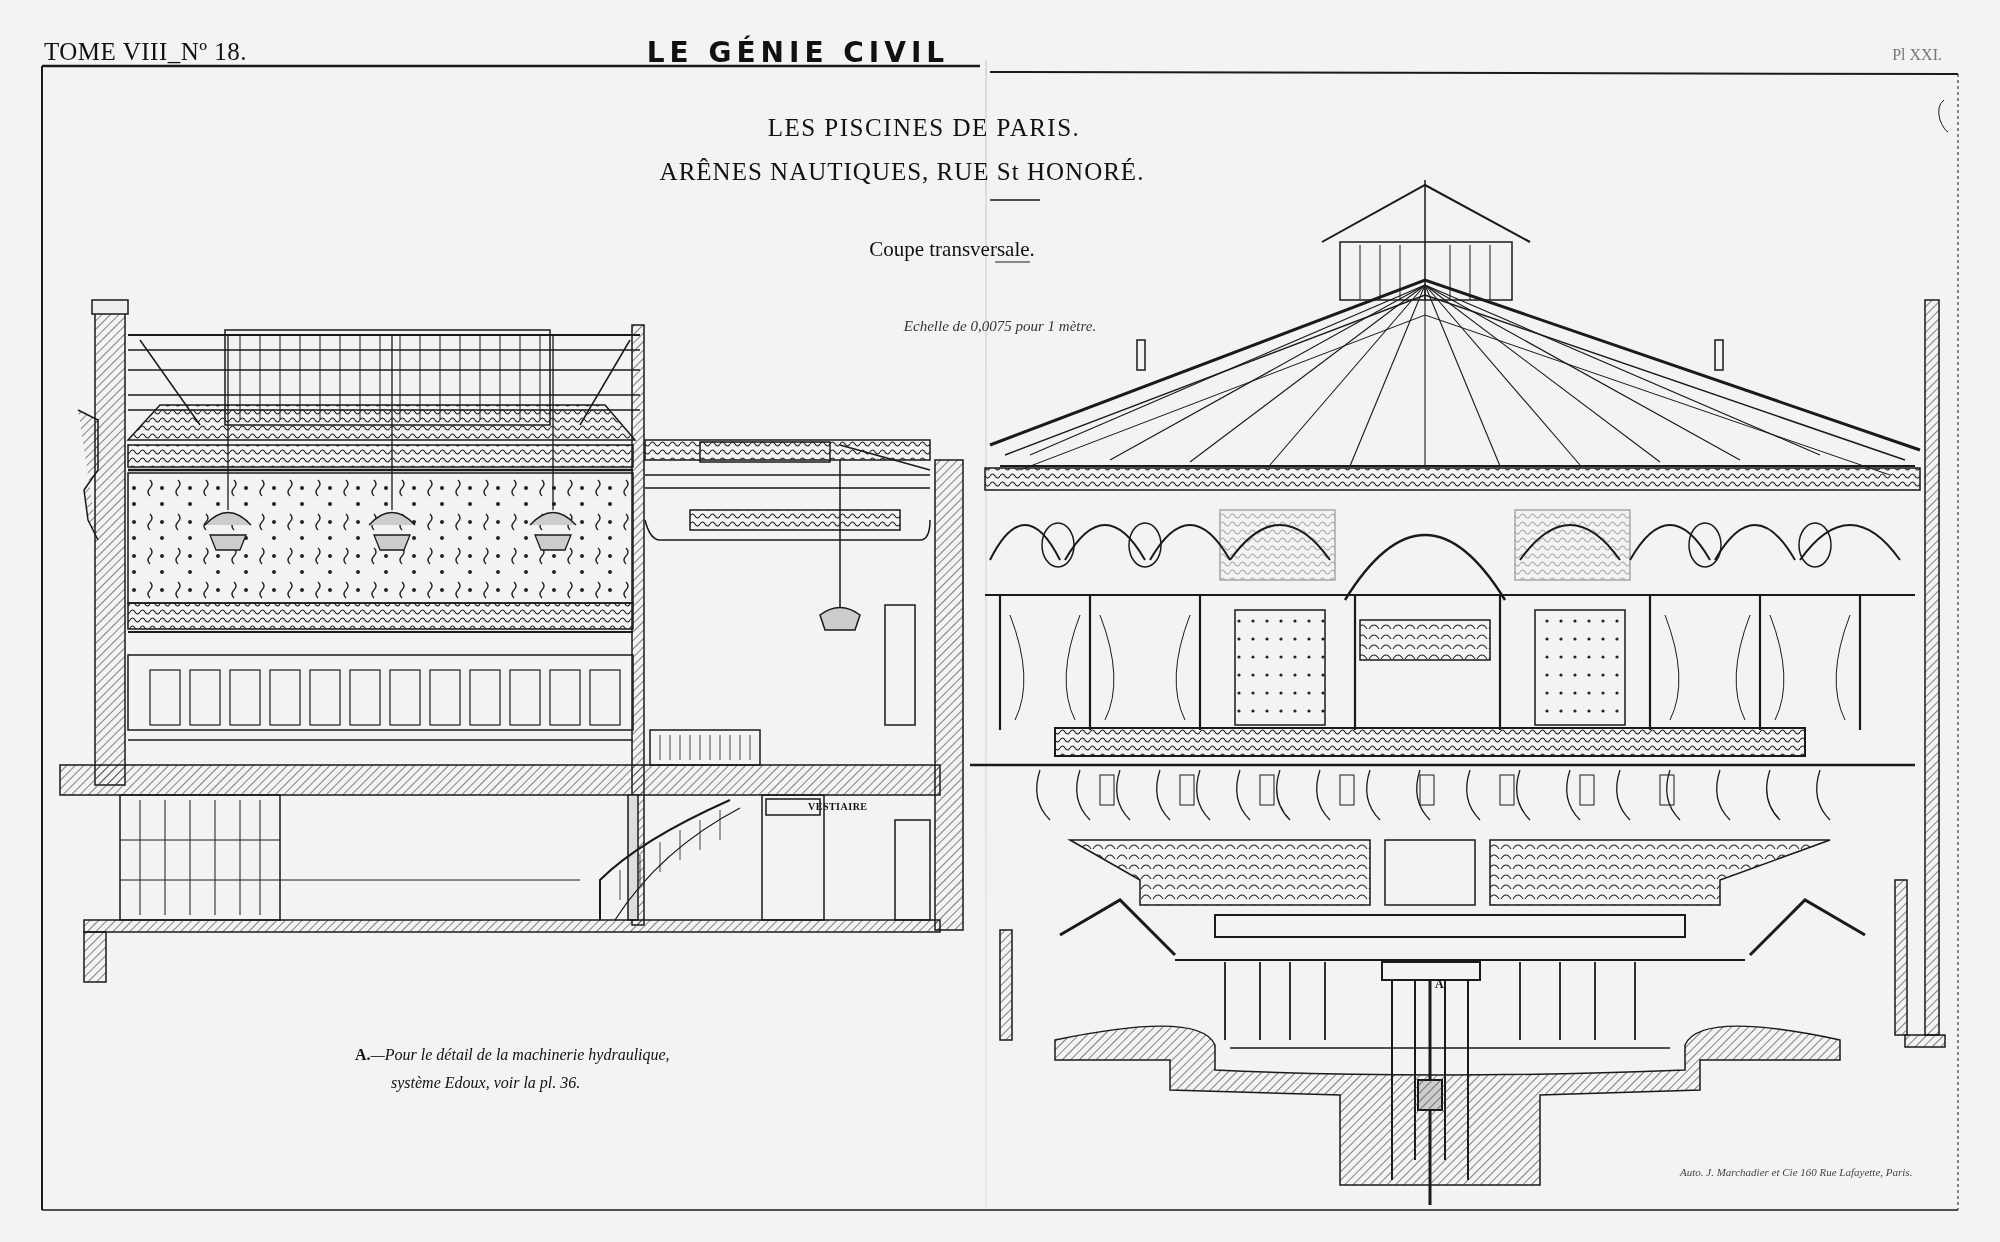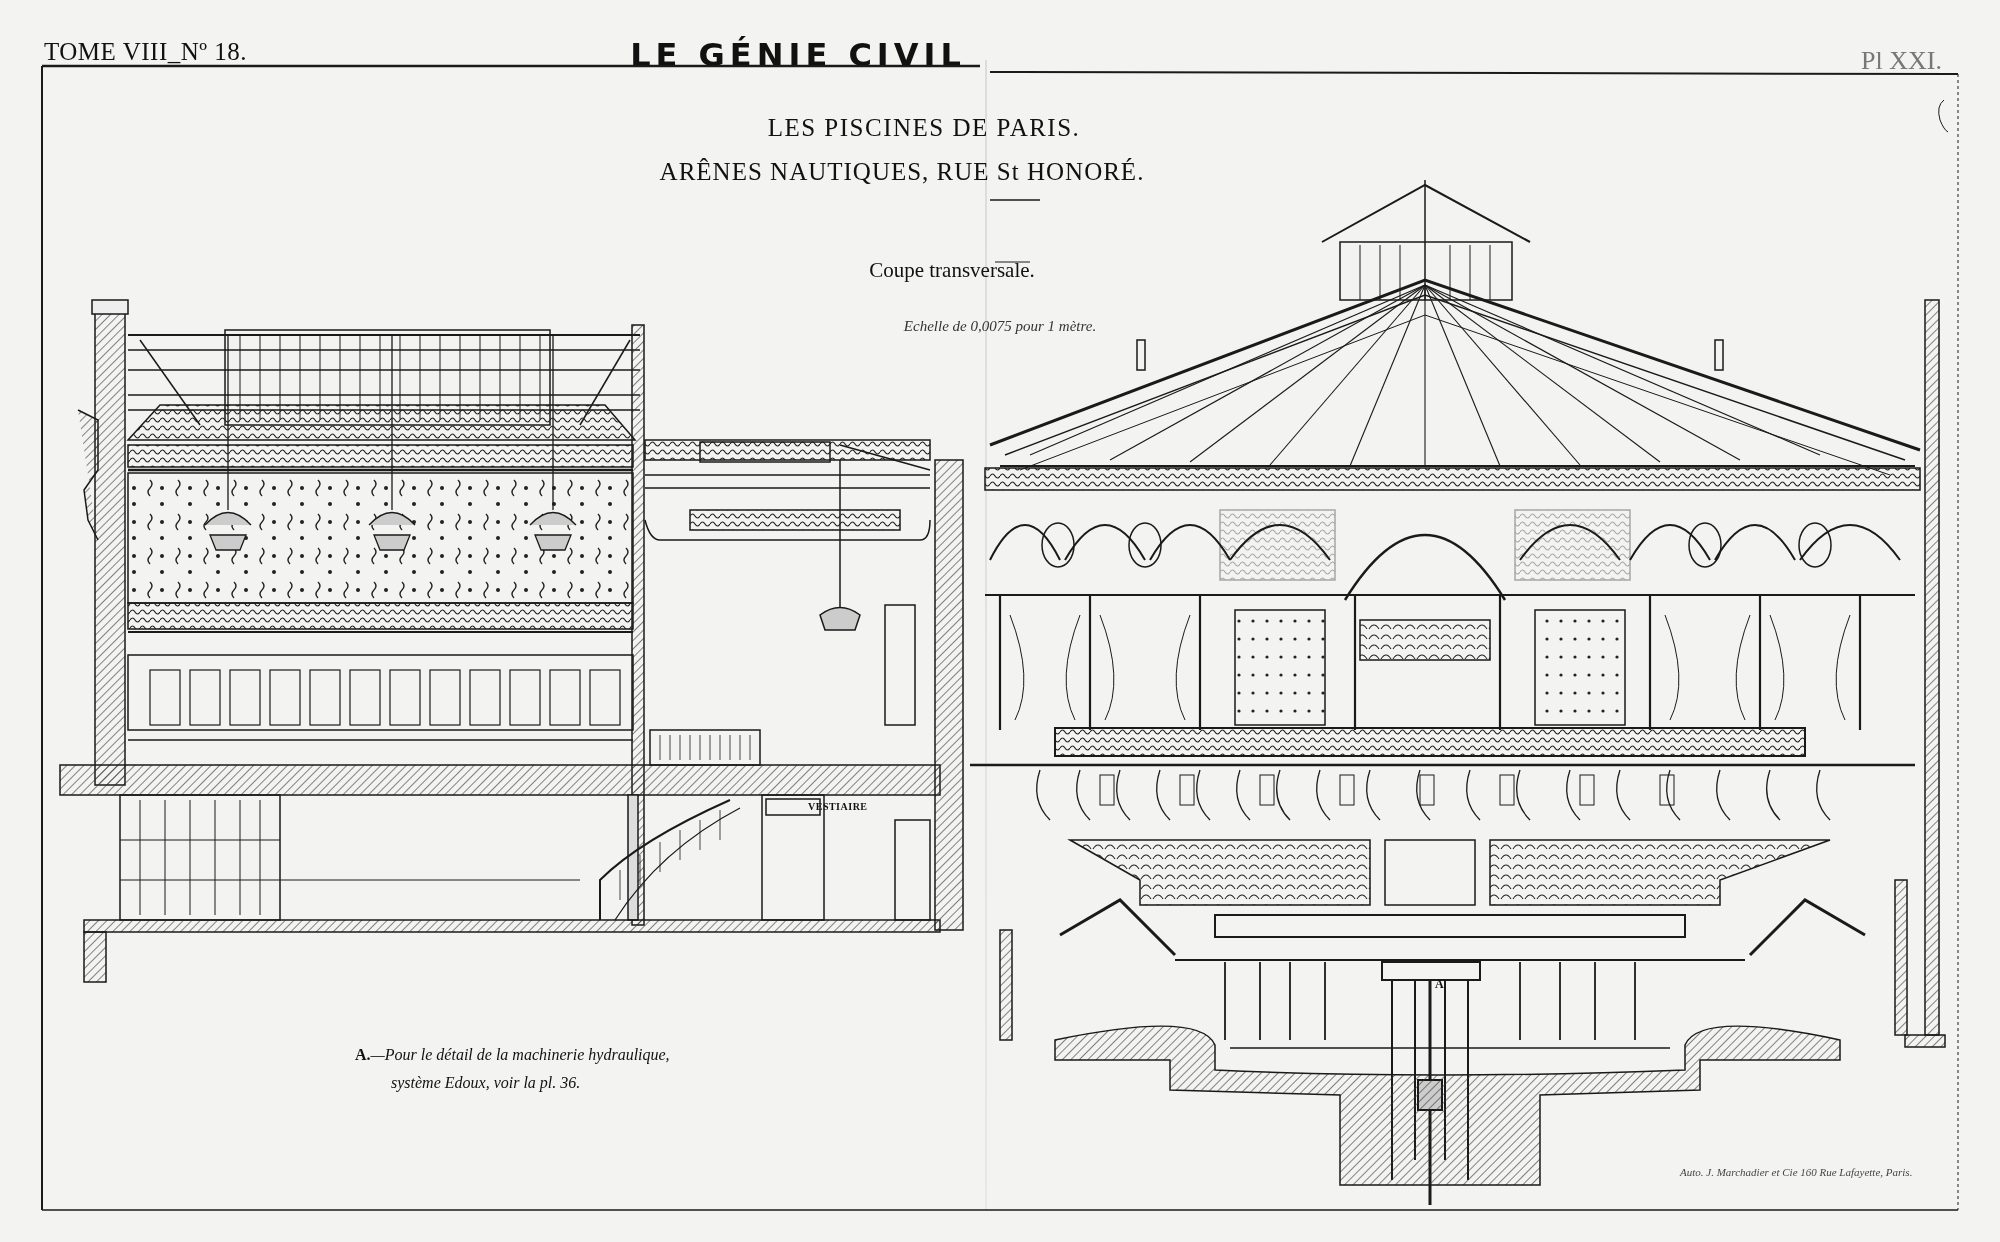--- a/index.html
+++ b/index.html
@@ -1,23 +1,23 @@
 <!DOCTYPE html>
 <html><head>
 <meta charset="utf-8">
 <style>
   html,body{margin:0;padding:0;background:#f3f3f1;}
   body{width:2000px;height:1242px;position:relative;overflow:hidden;font-family:"DejaVu Serif",serif;color:#111;}
   .abs{position:absolute;}
   .tome{left:44px;top:38px;font-family:Liberation Serif, serif;font-size:25px;letter-spacing:0.5px;}
-  .journal{left:0;width:1596px;top:36px;text-align:center;font-family:"DejaVu Sans",sans-serif;font-weight:bold;font-size:32px;letter-spacing:5px;}
-  .plate{right:58px;top:46px;font-family:"Liberation Serif",serif;font-size:26px;color:#777;}
+  .journal{left:0;width:1596px;top:36px;text-align:center;font-family:"DejaVu Sans",sans-serif;font-weight:bold;font-size:28px;letter-spacing:5px;}
+  .plate{right:58px;top:46px;font-family:"Liberation Serif",serif;font-size:16px;color:#777;}
   .title1{left:0;width:1848px;top:114px;text-align:center;font-family:"Liberation Serif",serif;font-size:25px;letter-spacing:1.5px;}
   .title2{left:0;width:1804px;top:158px;text-align:center;font-family:"Liberation Serif",serif;font-size:25px;letter-spacing:1px;}
-  .section{left:0;width:1904px;top:258px;text-align:center;font-family:"Liberation Serif",serif;font-size:21px;}
+  .section{left:0;width:1904px;top:237px;text-align:center;font-family:"Liberation Serif",serif;font-size:21px;}
   .scale{left:0;width:2000px;top:318px;text-align:center;font-family:"Liberation Serif",serif;font-style:italic;font-size:15px;color:#333;}
   .note{left:355px;top:1007px;font-family:"Liberation Serif",serif;font-style:italic;font-size:16px;line-height:28px;margin-top:34px;}
   .note .lbl{font-style:normal;font-weight:bold;}
   .imprint{left:1680px;top:1145px;font-family:"Liberation Serif",serif;font-style:italic;font-size:11px;color:#444;margin-top:21px;}
   .vestiaire{left:768px;top:801px;font-family:"Liberation Serif",serif;font-size:10px;font-weight:bold;letter-spacing:0.5px;padding-left:40px;}
   .mark-a{left:1435px;top:977px;font-family:"Liberation Serif",serif;font-size:12px;font-weight:bold;}
   svg{position:absolute;left:0;top:0;}
   .fold{left:985px;top:60px;width:2px;height:1150px;background:linear-gradient(#ccc,#e0e0e0);opacity:.6;}
 </style>
 </head>

